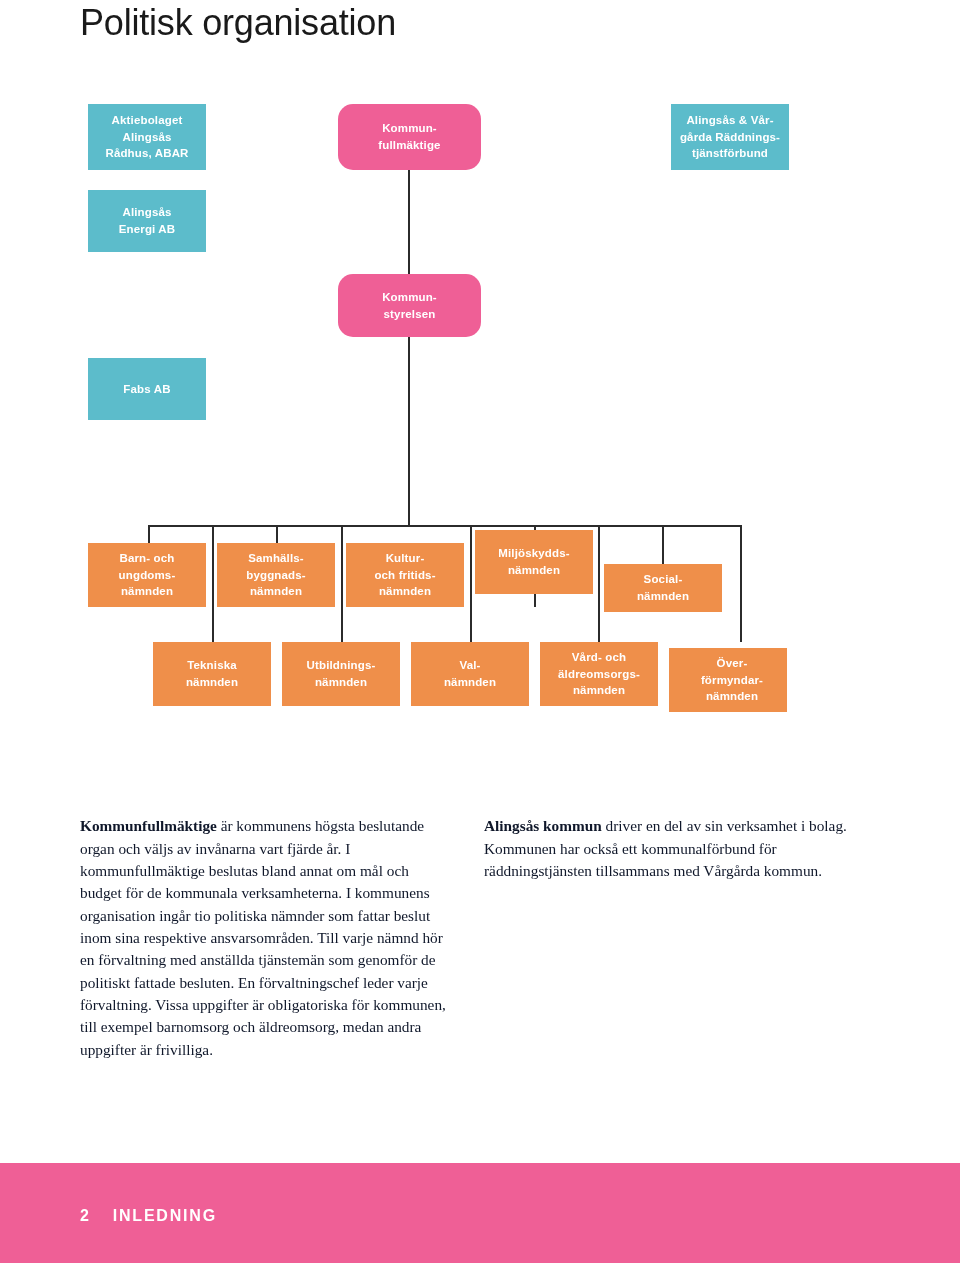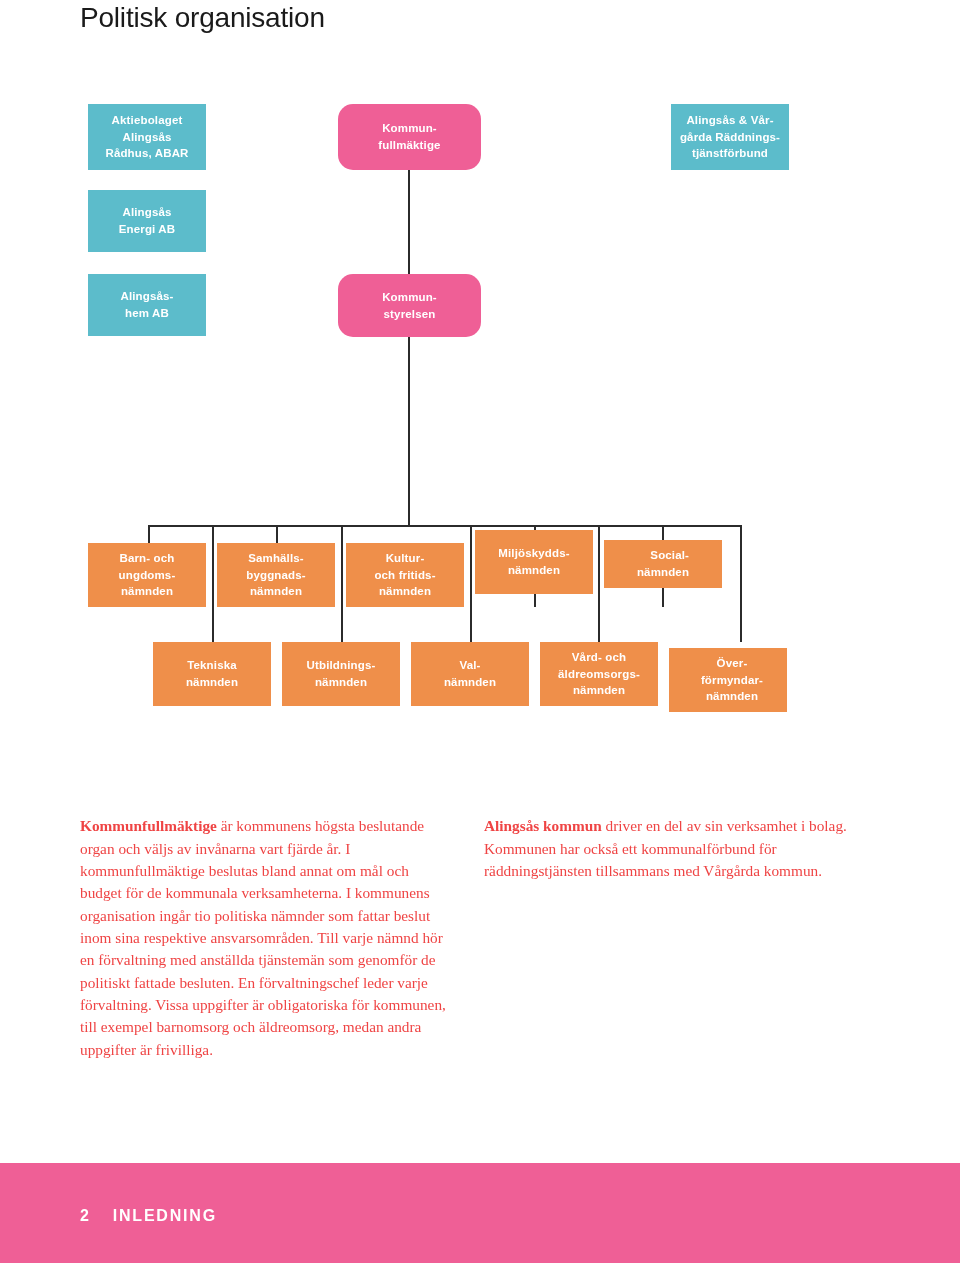--- a/index.html
+++ b/index.html
@@ -13,21 +13,21 @@
     font-family: "Liberation Sans", sans-serif;
     position: relative;
     overflow: hidden;
   }
 
   
   .page-title {
     position: absolute;
     left: 80px;
     top: 2px;
-    font-size: 28px;
+    font-size: 36px;
     font-weight: 400;
     letter-spacing: -0.2px;
     color: #1a1a1a;
     font-family: "Liberation Sans", sans-serif;
   }
 
   
   .org-chart {
     position: absolute;
     left: 0;
@@ -70,21 +70,21 @@
     background: #2b2b2b;
     z-index: 1;
   }
 
   
   .body-text {
     position: absolute;
     font-family: "Liberation Serif", serif;
     font-size: 15.3px;
     line-height: 1.46;
-    color: #ef4444;
+    color: #0f172a;
     text-align: left;
   }
   .body-text b { font-weight: bold; }
   .col-left  { left: 80px;  top: 800px; width: 372px; }
   .col-right { left: 484px; top: 800px; width: 378px; }
 
   
   .footer-band {
     position: absolute;
     left: 0;
@@ -135,24 +135,24 @@
   <div class="line-v" style="left:740px; top:607px; height:35px;"></div>
 
   <div class="node teal" style="left:88px; top:104px; width:118px; height:66px;">
     <span class="lbl">Aktiebolaget<br>Alingsås<br>Rådhus, ABAR</span>
   </div>
 
   <div class="node teal" style="left:88px; top:190px; width:118px; height:62px;">
     <span class="lbl">Alingsås<br>Energi AB</span>
   </div>
 
-  <div class="node teal" style="left:88px; top:274px; width:118px; height:62px;">
-    <span class="lbl">Alingsås-<br>hem AB</span>
-  </div>
-
+
+  <div class="node teal" style="left:88px; top:358px; width:118px; height:62px;">
+    <span class="lbl">Fabs AB</span>
+  </div>
 
   <div class="node pink" style="left:338px; top:104px; width:143px; height:66px;">
     <span class="lbl">Kommun-<br>fullmäktige</span>
   </div>
 
   <div class="node pink" style="left:338px; top:274px; width:143px; height:63px;">
     <span class="lbl">Kommun-<br>styrelsen</span>
   </div>
 
   <div class="node teal" style="left:671px; top:104px; width:118px; height:66px;">
@@ -168,21 +168,21 @@
   </div>
 
   <div class="node orange" style="left:346px; top:543px; width:118px; height:64px;">
     <span class="lbl">Kultur-<br>och fritids-<br>nämnden</span>
   </div>
 
   <div class="node orange" style="left:475px; top:530px; width:118px; height:64px;">
     <span class="lbl">Miljöskydds-<br>nämnden</span>
   </div>
 
-  <div class="node orange" style="left:604px; top:540px; width:118px; height:48px;text-align:right;">
+  <div class="node orange" style="left:604px; top:564px; width:118px; height:48px;">
     <span class="lbl">Social-<br>nämnden</span>
   </div>
 
   <div class="node orange" style="left:153px; top:642px; width:118px; height:64px;">
     <span class="lbl">Tekniska<br>nämnden</span>
   </div>
 
   <div class="node orange" style="left:282px; top:642px; width:118px; height:64px;">
     <span class="lbl">Utbildnings-<br>nämnden</span>
   </div>

